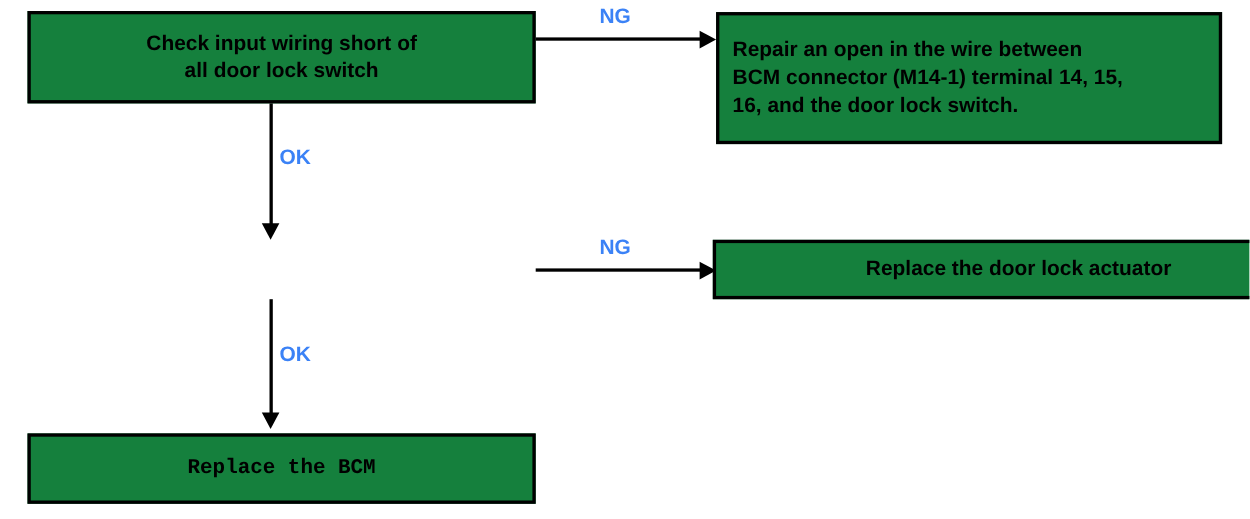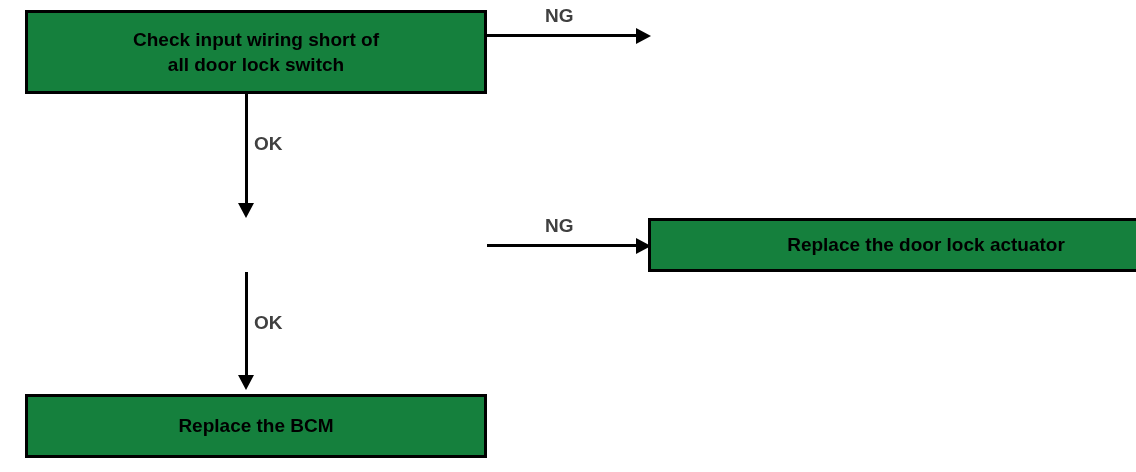--- a/index.html
+++ b/index.html
@@ -41,21 +41,21 @@
   }
   .box.align-left .box-text {
     text-align: left;
   }
 
   
   #box-check-input-wiring { left: 25px;  top: 10px;  width: 462px; height: 84px;  font-size: 19px; }
   #box-repair-open-wire   { left: 651px; top: 11px;  width: 460px; height: 120px; font-size: 19px; }
   #box-switch-inspection  { left: 25px;  top: 218px; width: 462px; height: 54px;  font-size: 19px; }
   #box-replace-actuator   { left: 648px; top: 218px; width: 556px; height: 54px;  font-size: 19px; }
-  #box-replace-bcm        { left: 25px;  top: 394px; width: 462px; height: 64px;  font-size: 19px; }
+  #box-replace-bcm        { left: 25px;  top: 394px; width: 462px; height: 64px;  font-size: 19px; font-family: Liberation Mono, monospace; }
 
   
   .line-v {
     position: absolute;
     width: 3px;
     background: #000000;
   }
   .line-h {
     position: absolute;
     height: 3px;
@@ -77,21 +77,21 @@
     border-top: 8px solid transparent;
     border-bottom: 8px solid transparent;
     border-left: 15px solid #000000;
   }
 
   
   .edge-label {
     position: absolute;
     font-weight: bold;
     font-size: 19px;
-    color: #404040;
+    color: #3b82f6;
     white-space: nowrap;
   }
 
   
   #conn-v1        { left: 245px; top: 94px;  height: 110px; }
   #conn-v1-head   { left: 238px; top: 203px; }
   #label-ok-1     { left: 254px; top: 133px; }
 
   #conn-v2        { left: 245px; top: 272px; height: 104px; }
   #conn-v2-head   { left: 238px; top: 375px; }
@@ -108,20 +108,25 @@
 </head>
 <body>
 
 <div id="flowchart">
 
   <div class="box" id="box-check-input-wiring">
     <span class="box-text">Check input wiring short of
 all door lock switch</span>
   </div>
 
+  <div class="box align-left" id="box-repair-open-wire">
+    <span class="box-text">Repair an open in the wire between
+BCM connector (M14-1) terminal 14, 15,
+16, and the door lock switch.</span>
+  </div>
 
 
   <div class="box" id="box-replace-actuator">
     <span class="box-text">Replace the door lock actuator</span>
   </div>
 
   <div class="box" id="box-replace-bcm">
     <span class="box-text">Replace the BCM</span>
   </div>
 

